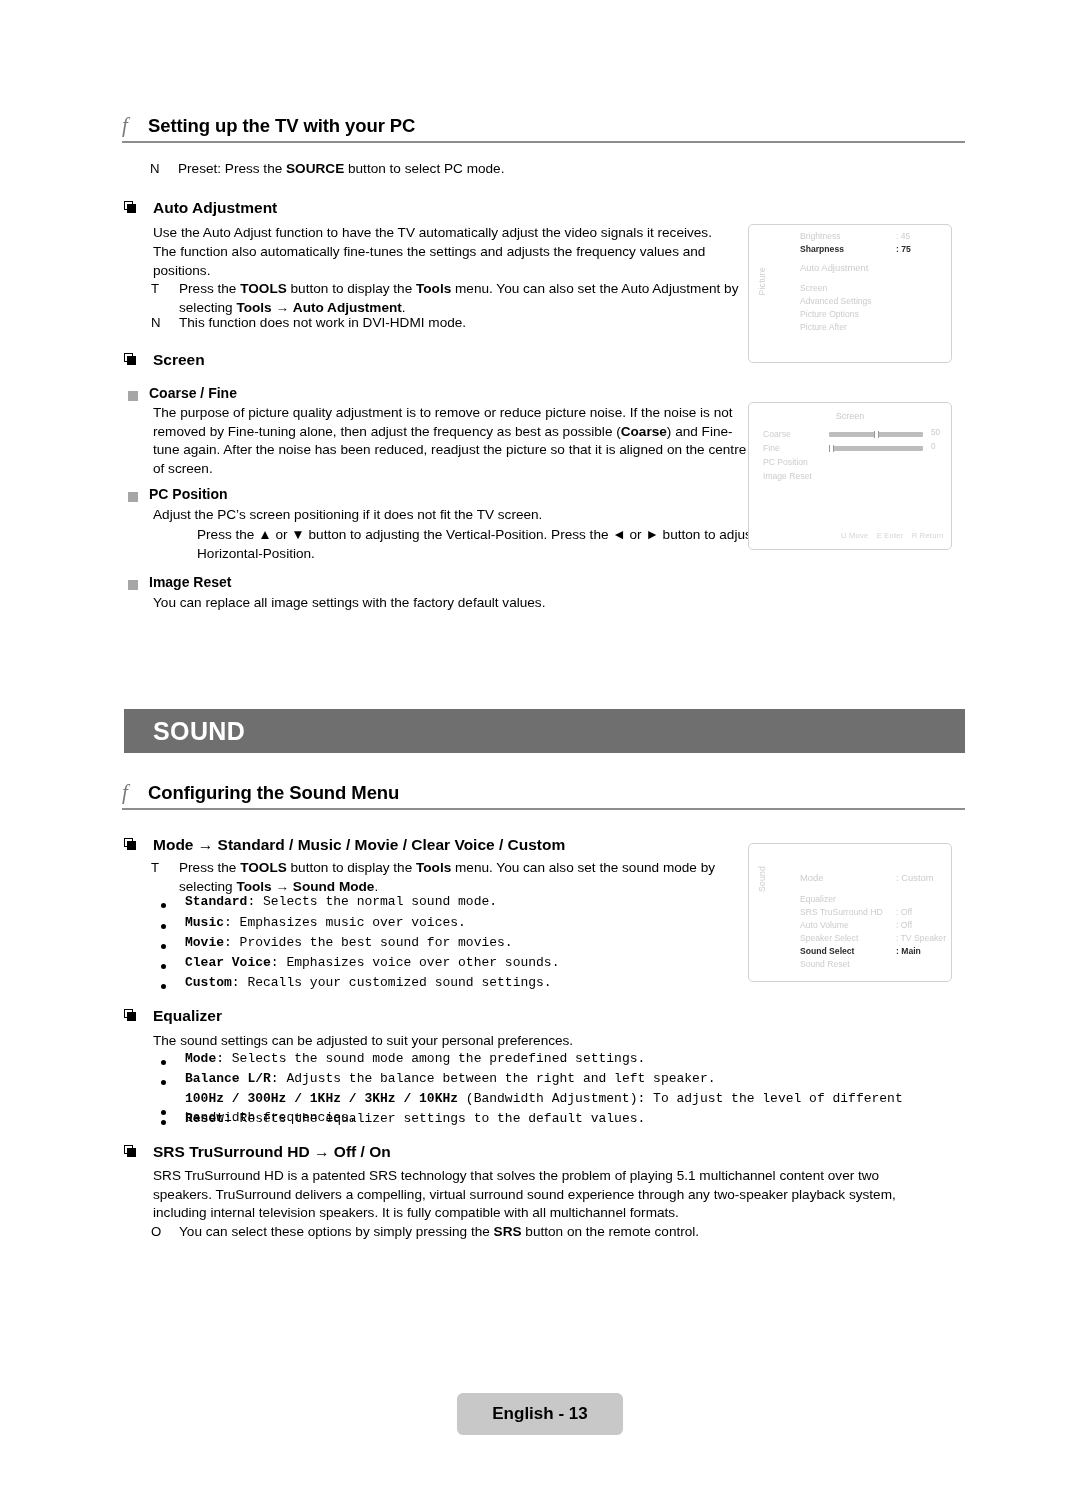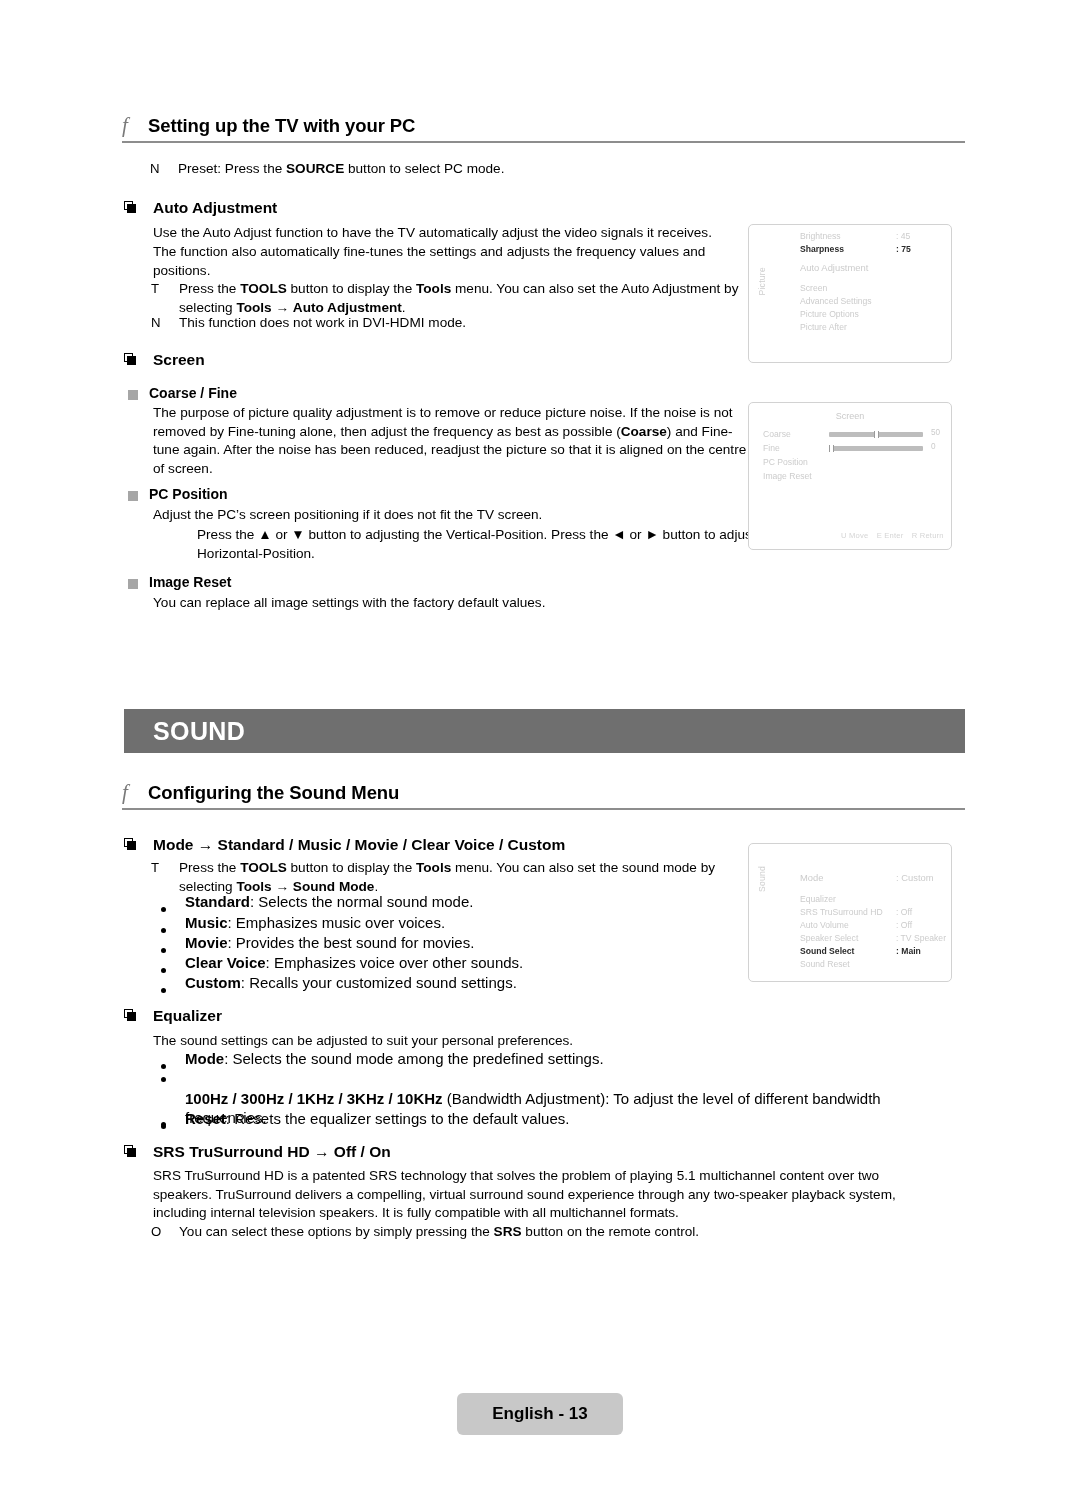--- a/index.html
+++ b/index.html
@@ -90,21 +90,21 @@
   }
   .h-box .h-text {
     font-size: 15.5px;
     font-weight: bold;
     line-height: 1.25;
   }
 
   .sub-box {
     position: absolute;
     display: flex;
-    align-items: center;
+    align-items: flex-end;
   }
   .sub-box .sq-gray {
     width: 10px; height: 10px;
     flex: 0 0 10px;
     background: #a6a6a6;
     margin-top: 4px;
     margin-right: 11px;
   }
   .sub-box .sub-text {
     font-size: 14px;
@@ -131,23 +131,24 @@
   .note .mk {
     flex: 0 0 28px;
     font-size: 13.2px;
   }
   .note .nbody { flex: 1 1 auto; }
 
   
   .dot-row {
     position: absolute;
     display: flex;
-    align-items: flex-end;
-    font-size: 15px;
+    align-items: center;
+    font-size: 13px;
     line-height: 18.6px;
+    font-family: Liberation Mono, monospace;
   }
   .dot-row .dot {
     flex: 0 0 24px;
     display: flex;
     justify-content: flex-start;
     padding-left: 3px;
     padding-top: 7px;
   }
   .dot-row .dot i {
     display: block;
@@ -454,20 +455,21 @@
   <div class="dot-row" style="left:158px; top:1050px; width:790px;">
     <span class="dot">
         <i></i>
       </span>
     <span><b>Mode</b><span>: Selects the sound mode among the predefined settings.</span></span>
   </div>
   <div class="dot-row" style="left:158px; top:1070px; width:790px;">
     <span class="dot">
         <i></i>
       </span>
+    <span><b>Balance L/R</b><span>: Adjusts the balance between the right and left speaker.</span></span>
   </div>
   <div class="dot-row" style="left:158px; top:1090px; width:790px;">
     <span class="dot">
         <i></i>
       </span>
     <span><b>100Hz / 300Hz / 1KHz / 3KHz / 10KHz</b><span> (Bandwidth Adjustment): To adjust the level of different bandwidth frequencies.</span></span>
   </div>
   <div class="dot-row" style="left:158px; top:1110px; width:790px;">
     <span class="dot">
         <i></i>

